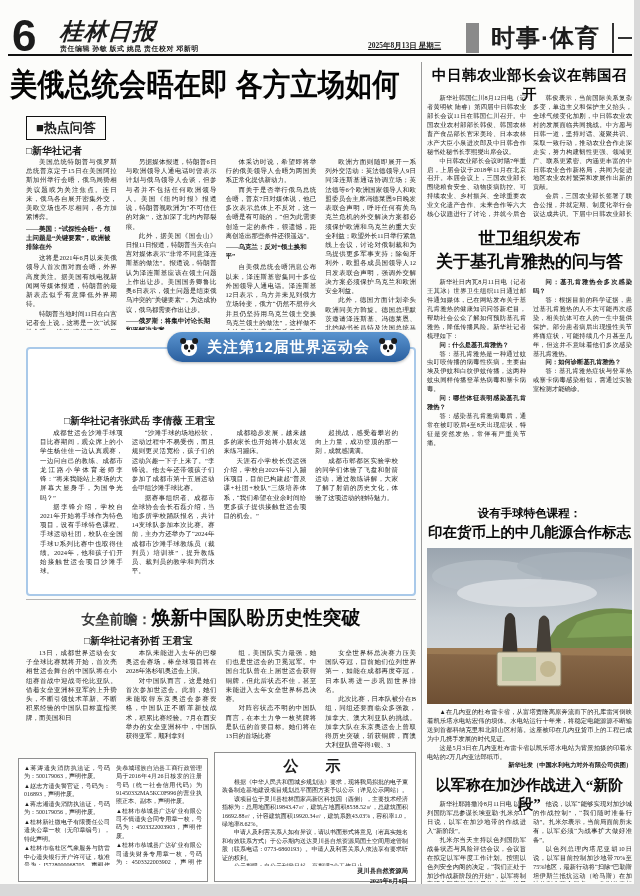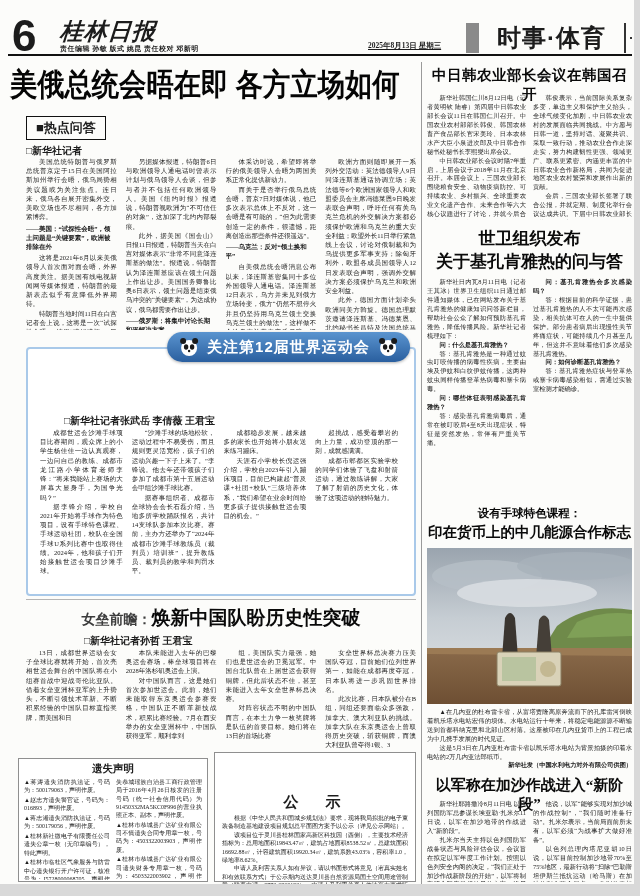--- a/index.html
+++ b/index.html
@@ -5,21 +5,21 @@
   html,body{margin:0;padding:0;background:#c9c9c9;}
   .sheet{position:relative;width:640px;height:896px;margin:0 auto;background:#fcfcfa;
          font-family:"Liberation Serif",serif;color:#1c1c1c;overflow:hidden;}
   .abs{position:absolute;}
   
   .pagenum{font-family:"Liberation Sans",sans-serif;font-weight:900;font-size:44px;line-height:1;}
   .masthead{font-weight:900;font-size:23px;font-style:italic;letter-spacing:1px;transform:skewX(-4deg);}
   .staff{font-size:7px;font-weight:bold;color:#222;letter-spacing:.5px;}
   .hdr-date{font-size:7.5px;font-weight:bold;text-decoration:underline;}
   .hdr-rule{height:2px;background:#111;}
-  .section-box{display:flex;align-items:center;gap:18px;}
+  .section-box{display:flex;align-items:center;gap:12px;}
   .section-marker{width:13px;height:30px;background:#8a8a8a;}
   .section-title{font-family:"Liberation Sans",sans-serif;font-weight:900;font-size:24px;letter-spacing:1px;}
   .section-tail{flex:1;display:flex;align-items:center;}
   .section-vbar{width:1.5px;height:30px;background:#333;margin-right:4px;}
   .section-hline{flex:1;height:1.5px;background:#333;}
   
   .h-main{font-family:"Liberation Sans",sans-serif;font-weight:900;font-size:31px;letter-spacing:0px;
           transform:scaleX(.88);transform-origin:left;white-space:nowrap;color:#050505;}
   .tagbox{display:inline-block;border:1.5px solid #111;padding:2px 9px;font-size:13px;font-weight:900;
           font-family:"Liberation Sans",sans-serif;}
@@ -159,39 +159,38 @@
         <p class="para">组，美国队实力最强，她们也是世运会的卫冕冠军。中国台北队曾在上届世运会获得铜牌，但此后状态不佳，甚至未能进入去年女垒世界杯总决赛。</p>
         <p class="para">对阵容状态不明的中国队而言，在本土力争一枚奖牌将是队伍的首要目标。她们将在13日的首场比赛</p>
       </div>
     <div class="col">
         <p class="para">女垒世界杯总决赛力压美国队夺冠，目前她们位列世界第一，如能在成都再度夺冠，日本队将进一步巩固世界排名。</p>
         <p class="para">此次比赛，日本队被分在B组，同组还要面临众多强敌，加拿大、澳大利亚队的挑战。加拿大队在东京奥运会上曾取得历史突破，斩获铜牌，而澳大利亚队曾夺得1银、3</p>
       </div>
   </div>
 
   <div class="abs box" style="left:18px;top:758px;width:190px;height:124px;padding:3px 5px;box-sizing:border-box;">
-    <div class="box-title" style="font-size:10.5px;">遗失声明</div>
     <div class="cols" style="height:102px;margin-top:2px;gap:6px;">
       <div class="col" style="font-size:6px;line-height:1.38;">
           <p class="notice">▲蒋涛遗失消防执法证，号码为：500179063，声明作废。</p>
           <p class="notice">▲赵志方遗失警官证，号码为：016893，声明作废。</p>
           <p class="notice">▲蒋志湘遗失消防执法证，号码为：500179056，声明作废。</p>
           <p class="notice">▲桂林新社微电子有限责任公司遗失公章一枚（无印章编号），特此声明。</p>
           <p class="notice">▲桂林市临桂区气象服务与防雷中心遗失银行开户许可证，核准号为：J5728000068705，声明作废。</p>
         </div>
       <div class="col" style="font-size:6px;line-height:1.38;">
           <p class="notice">失恭城瑶族自治县工商行政管理局于2016年4月26日核发的注册号码（统一社会信用代码）为91450332MA5KC0F996的营业执照正本、副本，声明作废。</p>
           <p class="notice">▲桂林市恭城县广达矿业有限公司不慎遗失合同专用章一枚，号码为：4503322003903，声明作废。</p>
           <p class="notice">▲桂林市恭城县广达矿业有限公司遗失财务专用章一枚，号码为：4503322003902，声明作废。</p>
         </div>
     </div>
   </div>
 
   <div class="abs box" style="left:214px;top:752px;width:202px;height:130px;padding:4px 7px;box-sizing:border-box;">
-    <div class="box-title" style="font-size:15px;letter-spacing:6px;margin-top:36px;">公　示</div>
+    <div class="box-title" style="font-size:15px;letter-spacing:6px;">公　示</div>
     <div style="font-size:6px;line-height:1.4;overflow:hidden;height:88px;margin-top:2px;">
         <p class="para">根据《中华人民共和国城乡规划法》要求，现将我局拟批的电子束装备制造基地建设项目规划总平面图方案予以公示（详见公示网站）。</p>
         <p class="para">该项目位于灵川县桂林国家高新区科技园（西侧），主要技术经济指标为：总用地面积19843.47㎡，建筑占地面积8538.52㎡，总建筑面积16692.88㎡，计容建筑面积19920.34㎡，建筑系数43.03%，容积率1.0，绿地率8.62%。</p>
         <p class="para">申请人及利害关系人如有异议，请以书面形式将意见（署真实姓名和有效联系方式）于公示期内送达灵川县自然资源局国土空间用途管制股（联系电话：0773-6860193）。申请人及利害关系人依法享有要求听证的权利。</p>
         <p class="para">公示期限：自公示刊登日起，至期满7个工作日止。</p>
       </div>
     <div class="sig">灵川县自然资源局</div>
     <div class="sig">2025年8月8日</div>
   </div>
 

